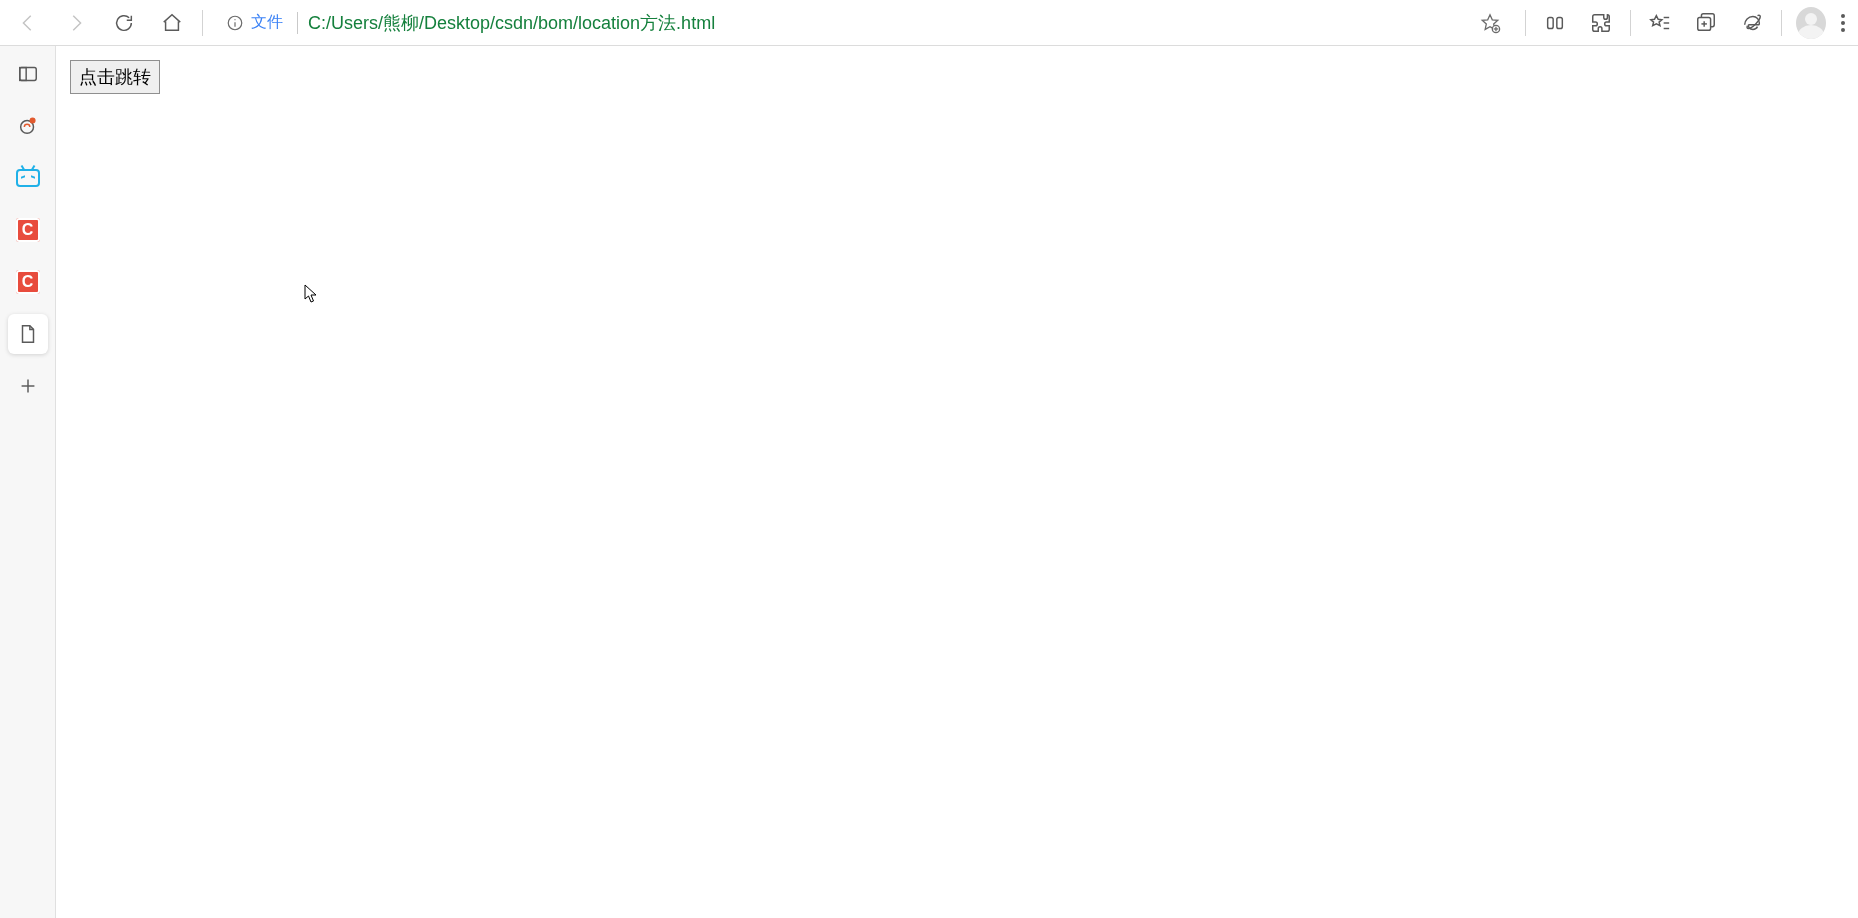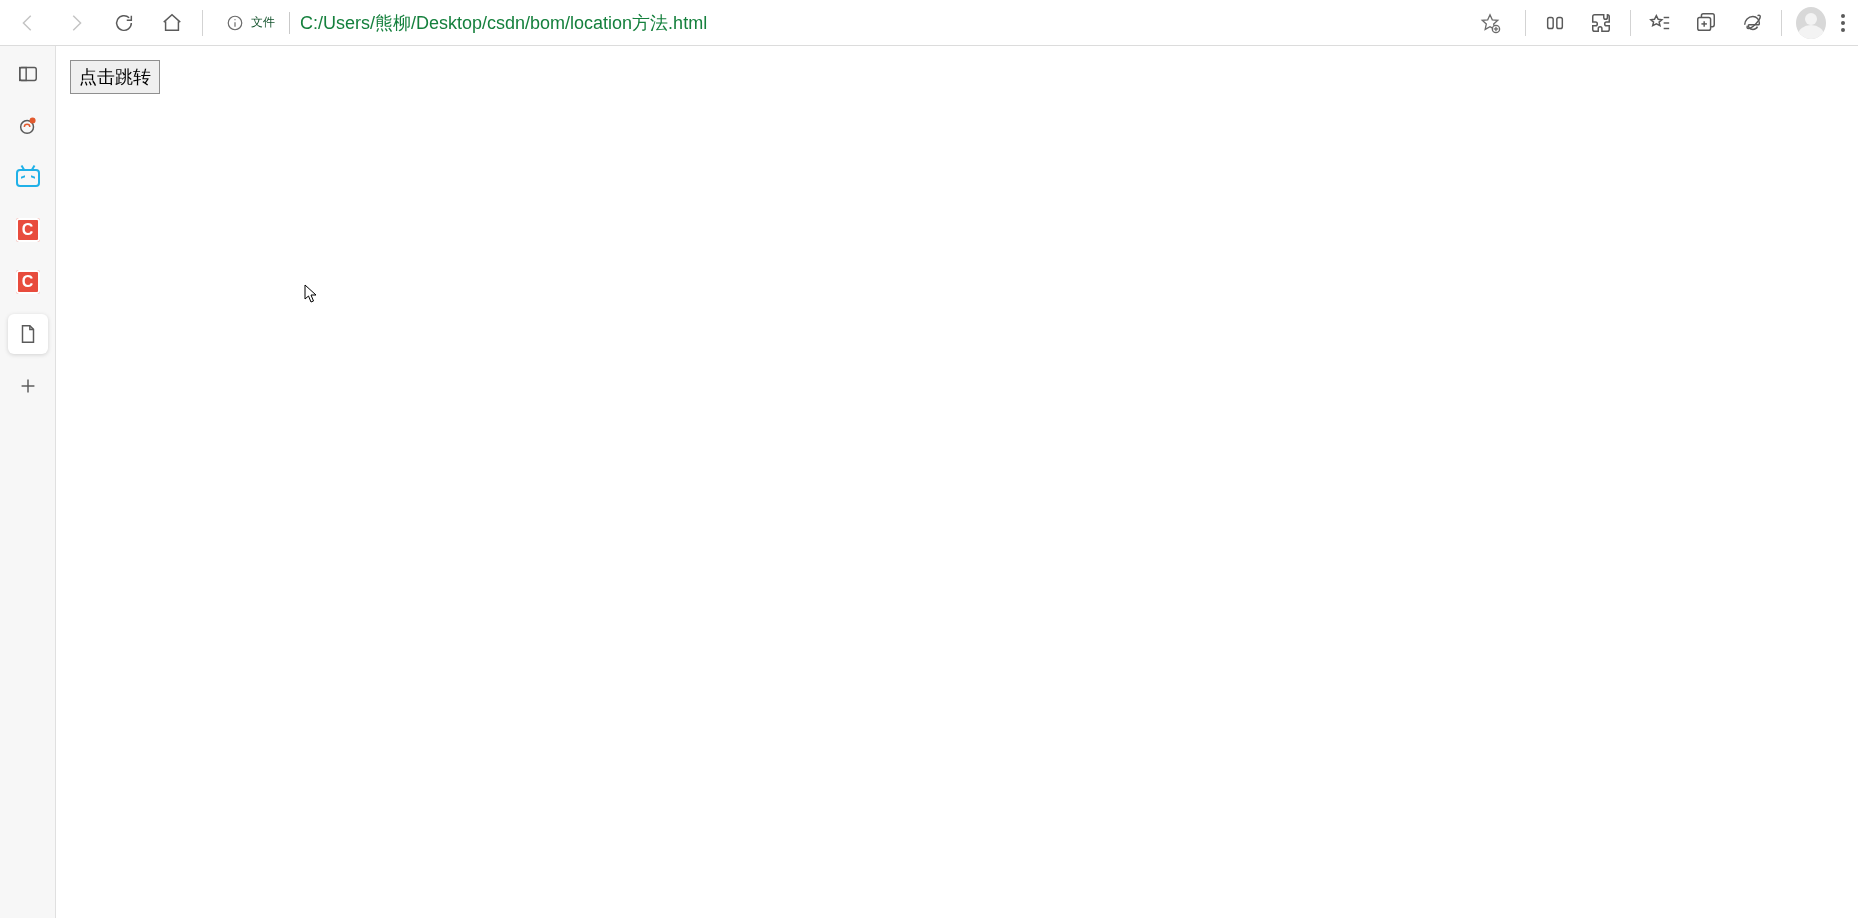--- a/index.html
+++ b/index.html
@@ -36,22 +36,22 @@
     margin: 0 6px;
     padding: 0 6px;
   }
   .addr-info {
     width: 28px; height: 28px;
     display: flex; align-items: center; justify-content: center;
     color: #6b6b6b;
   }
   .addr-info svg { width: 18px; height: 18px; }
   .addr-label {
-    font-size: 12px;
-    color: #14532d;
+    font-size: 16px;
+    color: #3b82f6;
     margin: 0 4px 0 2px;
   }
   .addr-sep {
     width: 1px; height: 22px;
     background: #c9c9c9;
     margin: 0 10px;
   }
   .addr-url {
     flex: 1;
     font-size: 18px;

